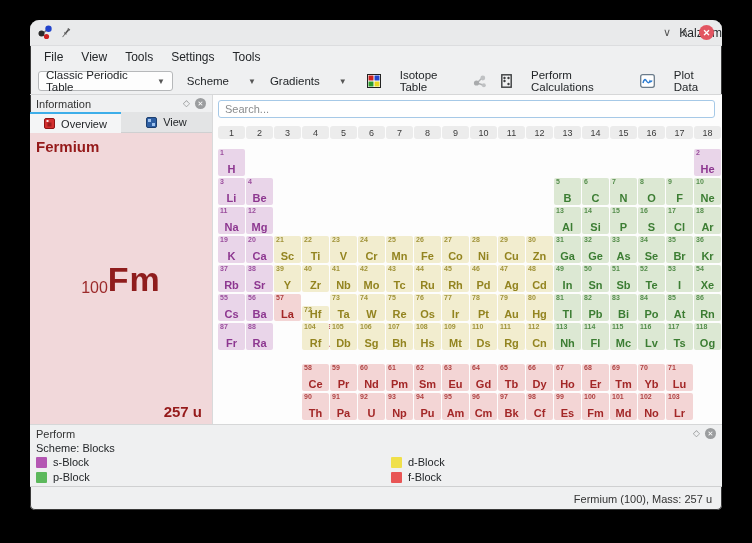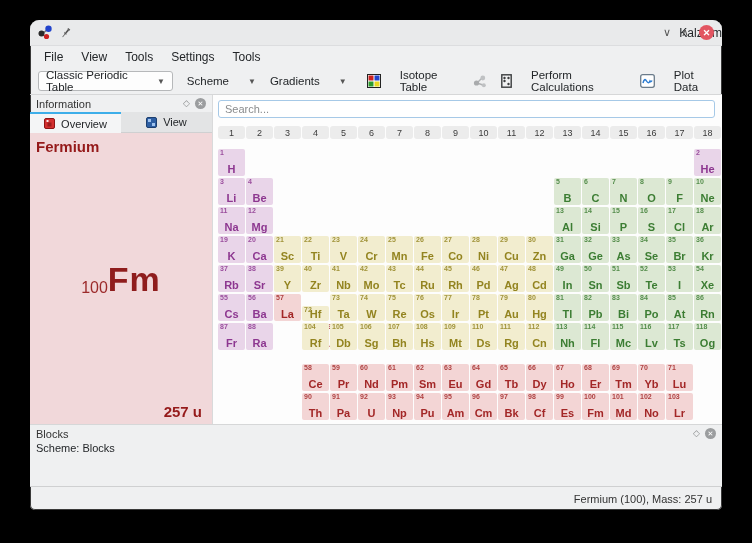--- a/index.html
+++ b/index.html
@@ -718,28 +718,46 @@
           <div class="el el-f" style="grid-area: 10 / 17;">
             <span class="el-num">103</span>
             <span class="el-sym">Lr</span>
           </div>
         </div>
     </div>
   </div>
 
   <div class="legend">
     <div class="dock-header">
-      <span>Blocks</span>
+      <span>Perform</span>
       <span class="dh-btns">
         <span class="float-diamond">◇</span>
         <span class="dock-close">✕</span>
       </span>
     </div>
     <div class="legend-content">
       <div class="scheme-label">Scheme: Blocks</div>
+      <div class="legend-grid">
+          <div class="legend-item">
+            <span class="swatch" style="background: rgb(180, 87, 179);"></span>
+            <span>s-Block</span>
+          </div>
+          <div class="legend-item">
+            <span class="swatch" style="background: rgb(240, 224, 74);"></span>
+            <span>d-Block</span>
+          </div>
+          <div class="legend-item">
+            <span class="swatch" style="background: rgb(92, 184, 92);"></span>
+            <span>p-Block</span>
+          </div>
+          <div class="legend-item">
+            <span class="swatch" style="background: rgb(232, 85, 85);"></span>
+            <span>f-Block</span>
+          </div>
+        </div>
     </div>
   </div>
 
   <div class="statusbar">
     <span>Fermium (100), Mass: 257 u</span>
   </div>
 
 </div>
 
 </body></html>

